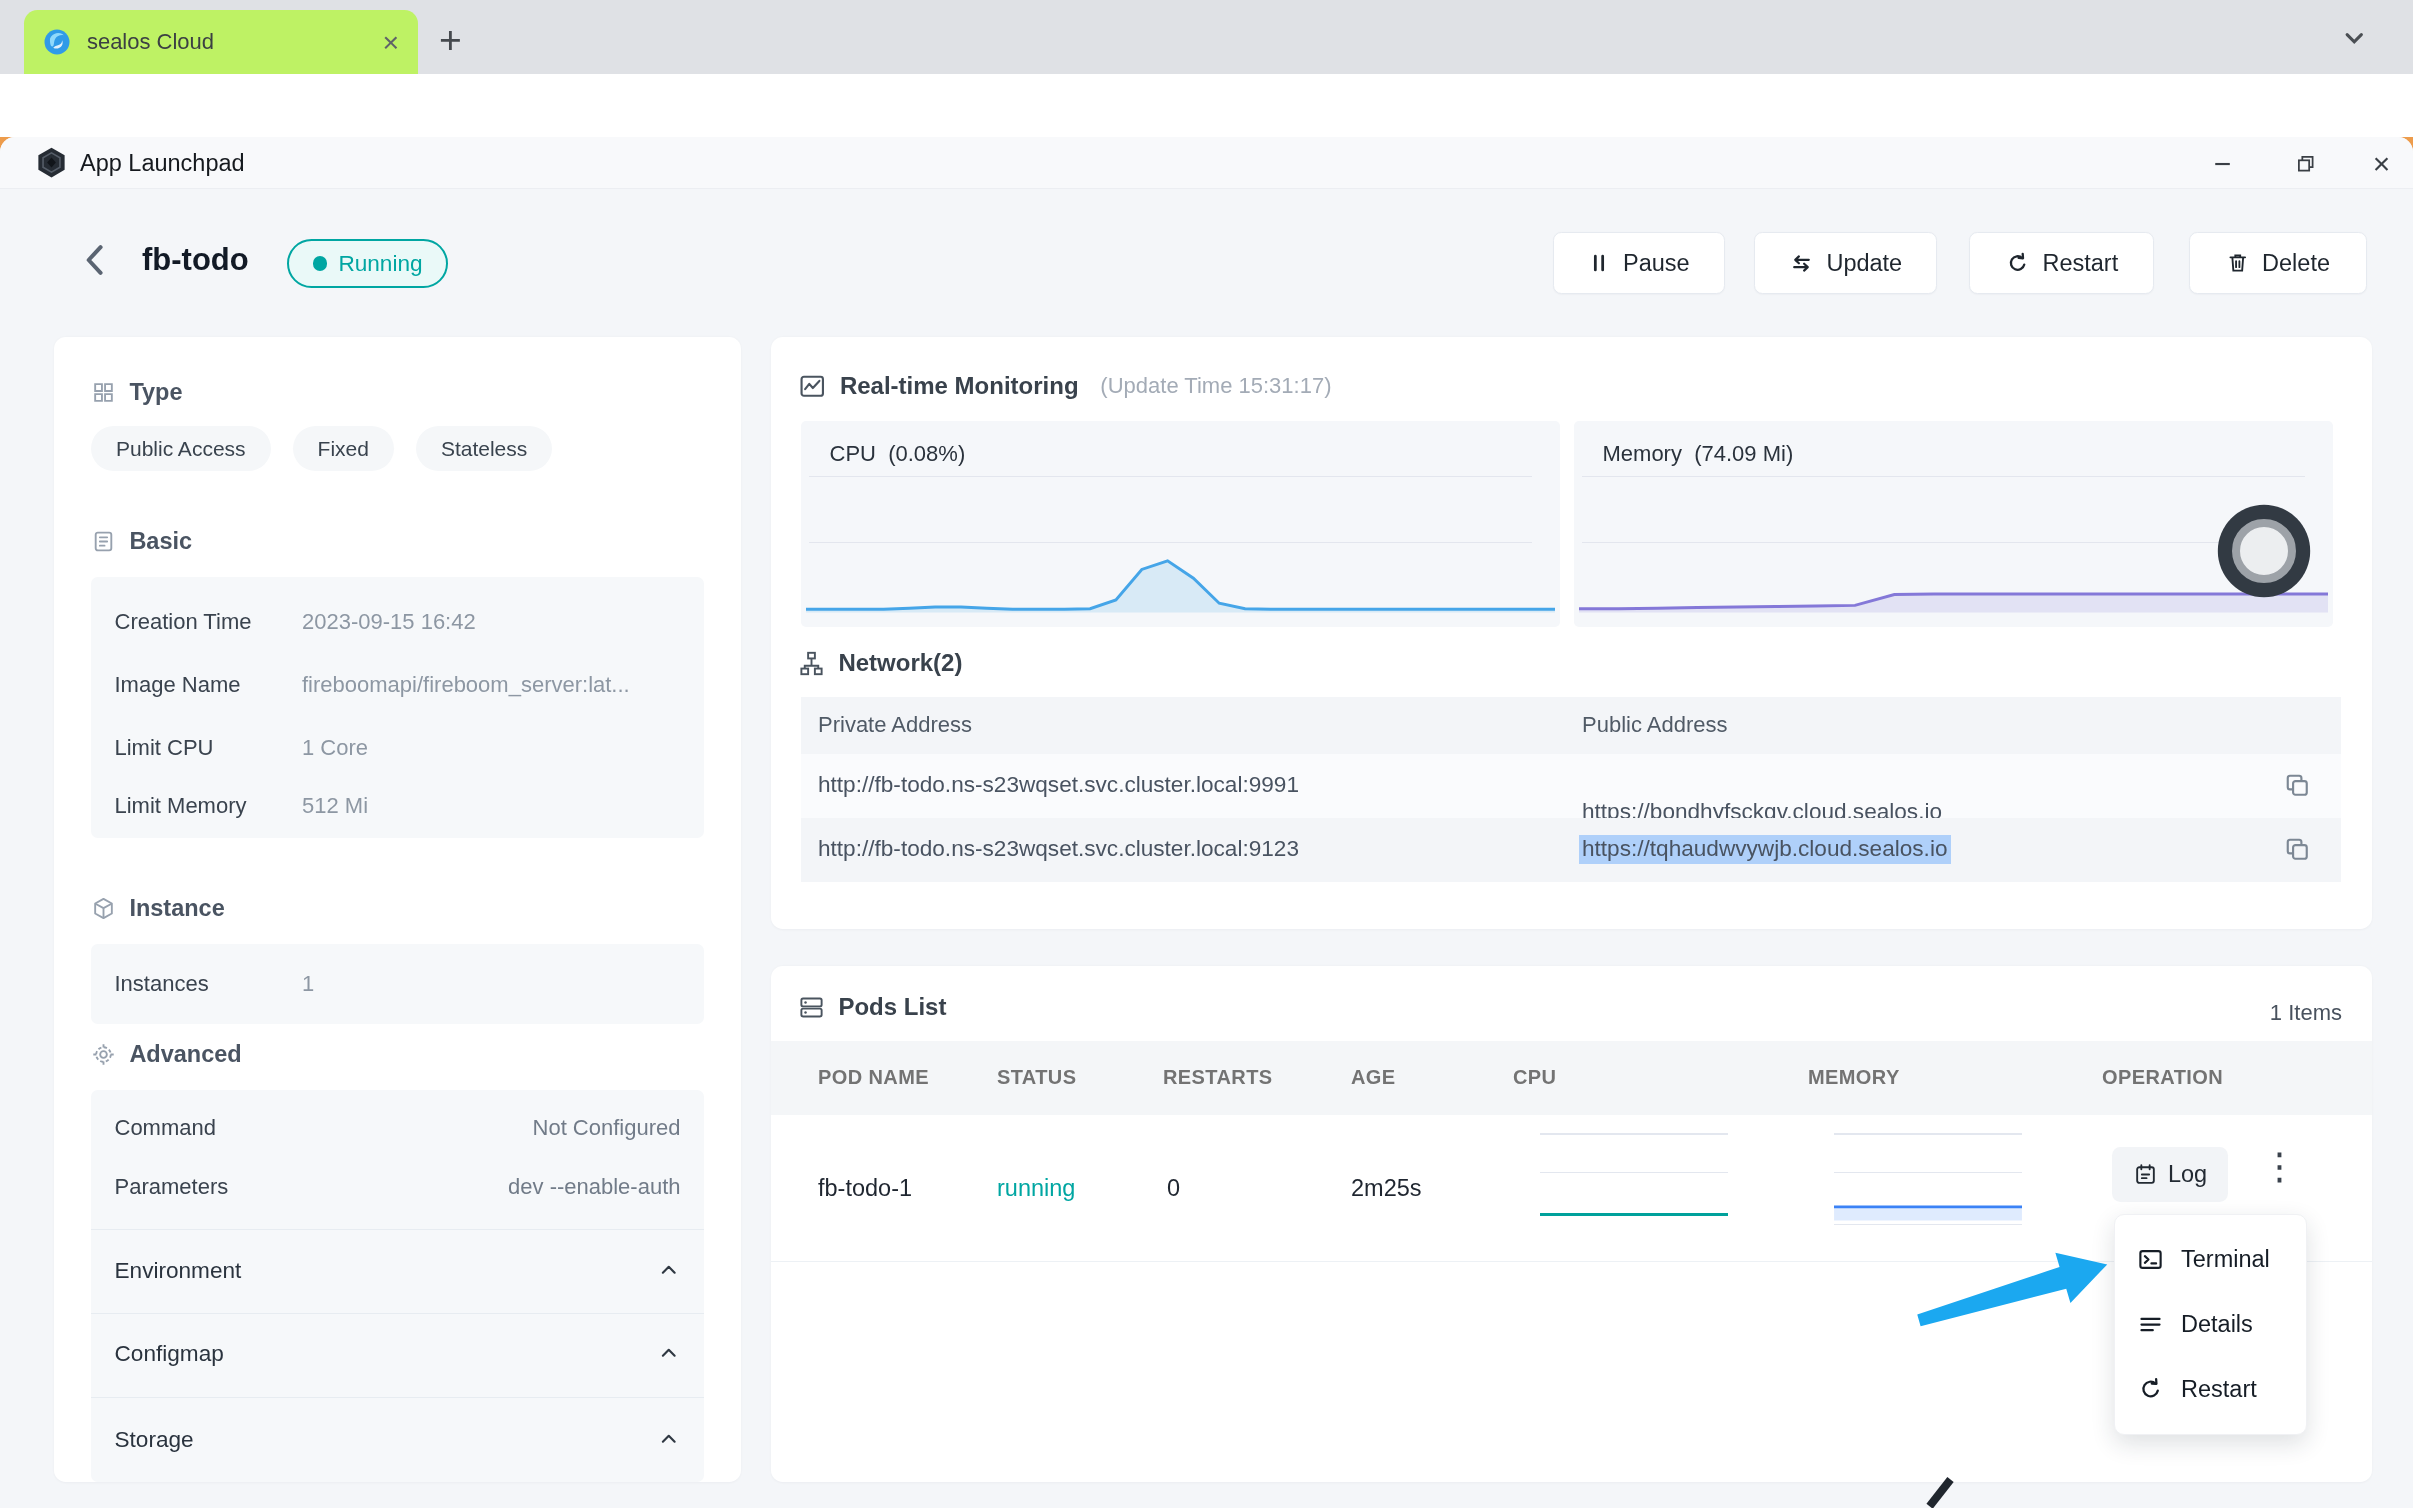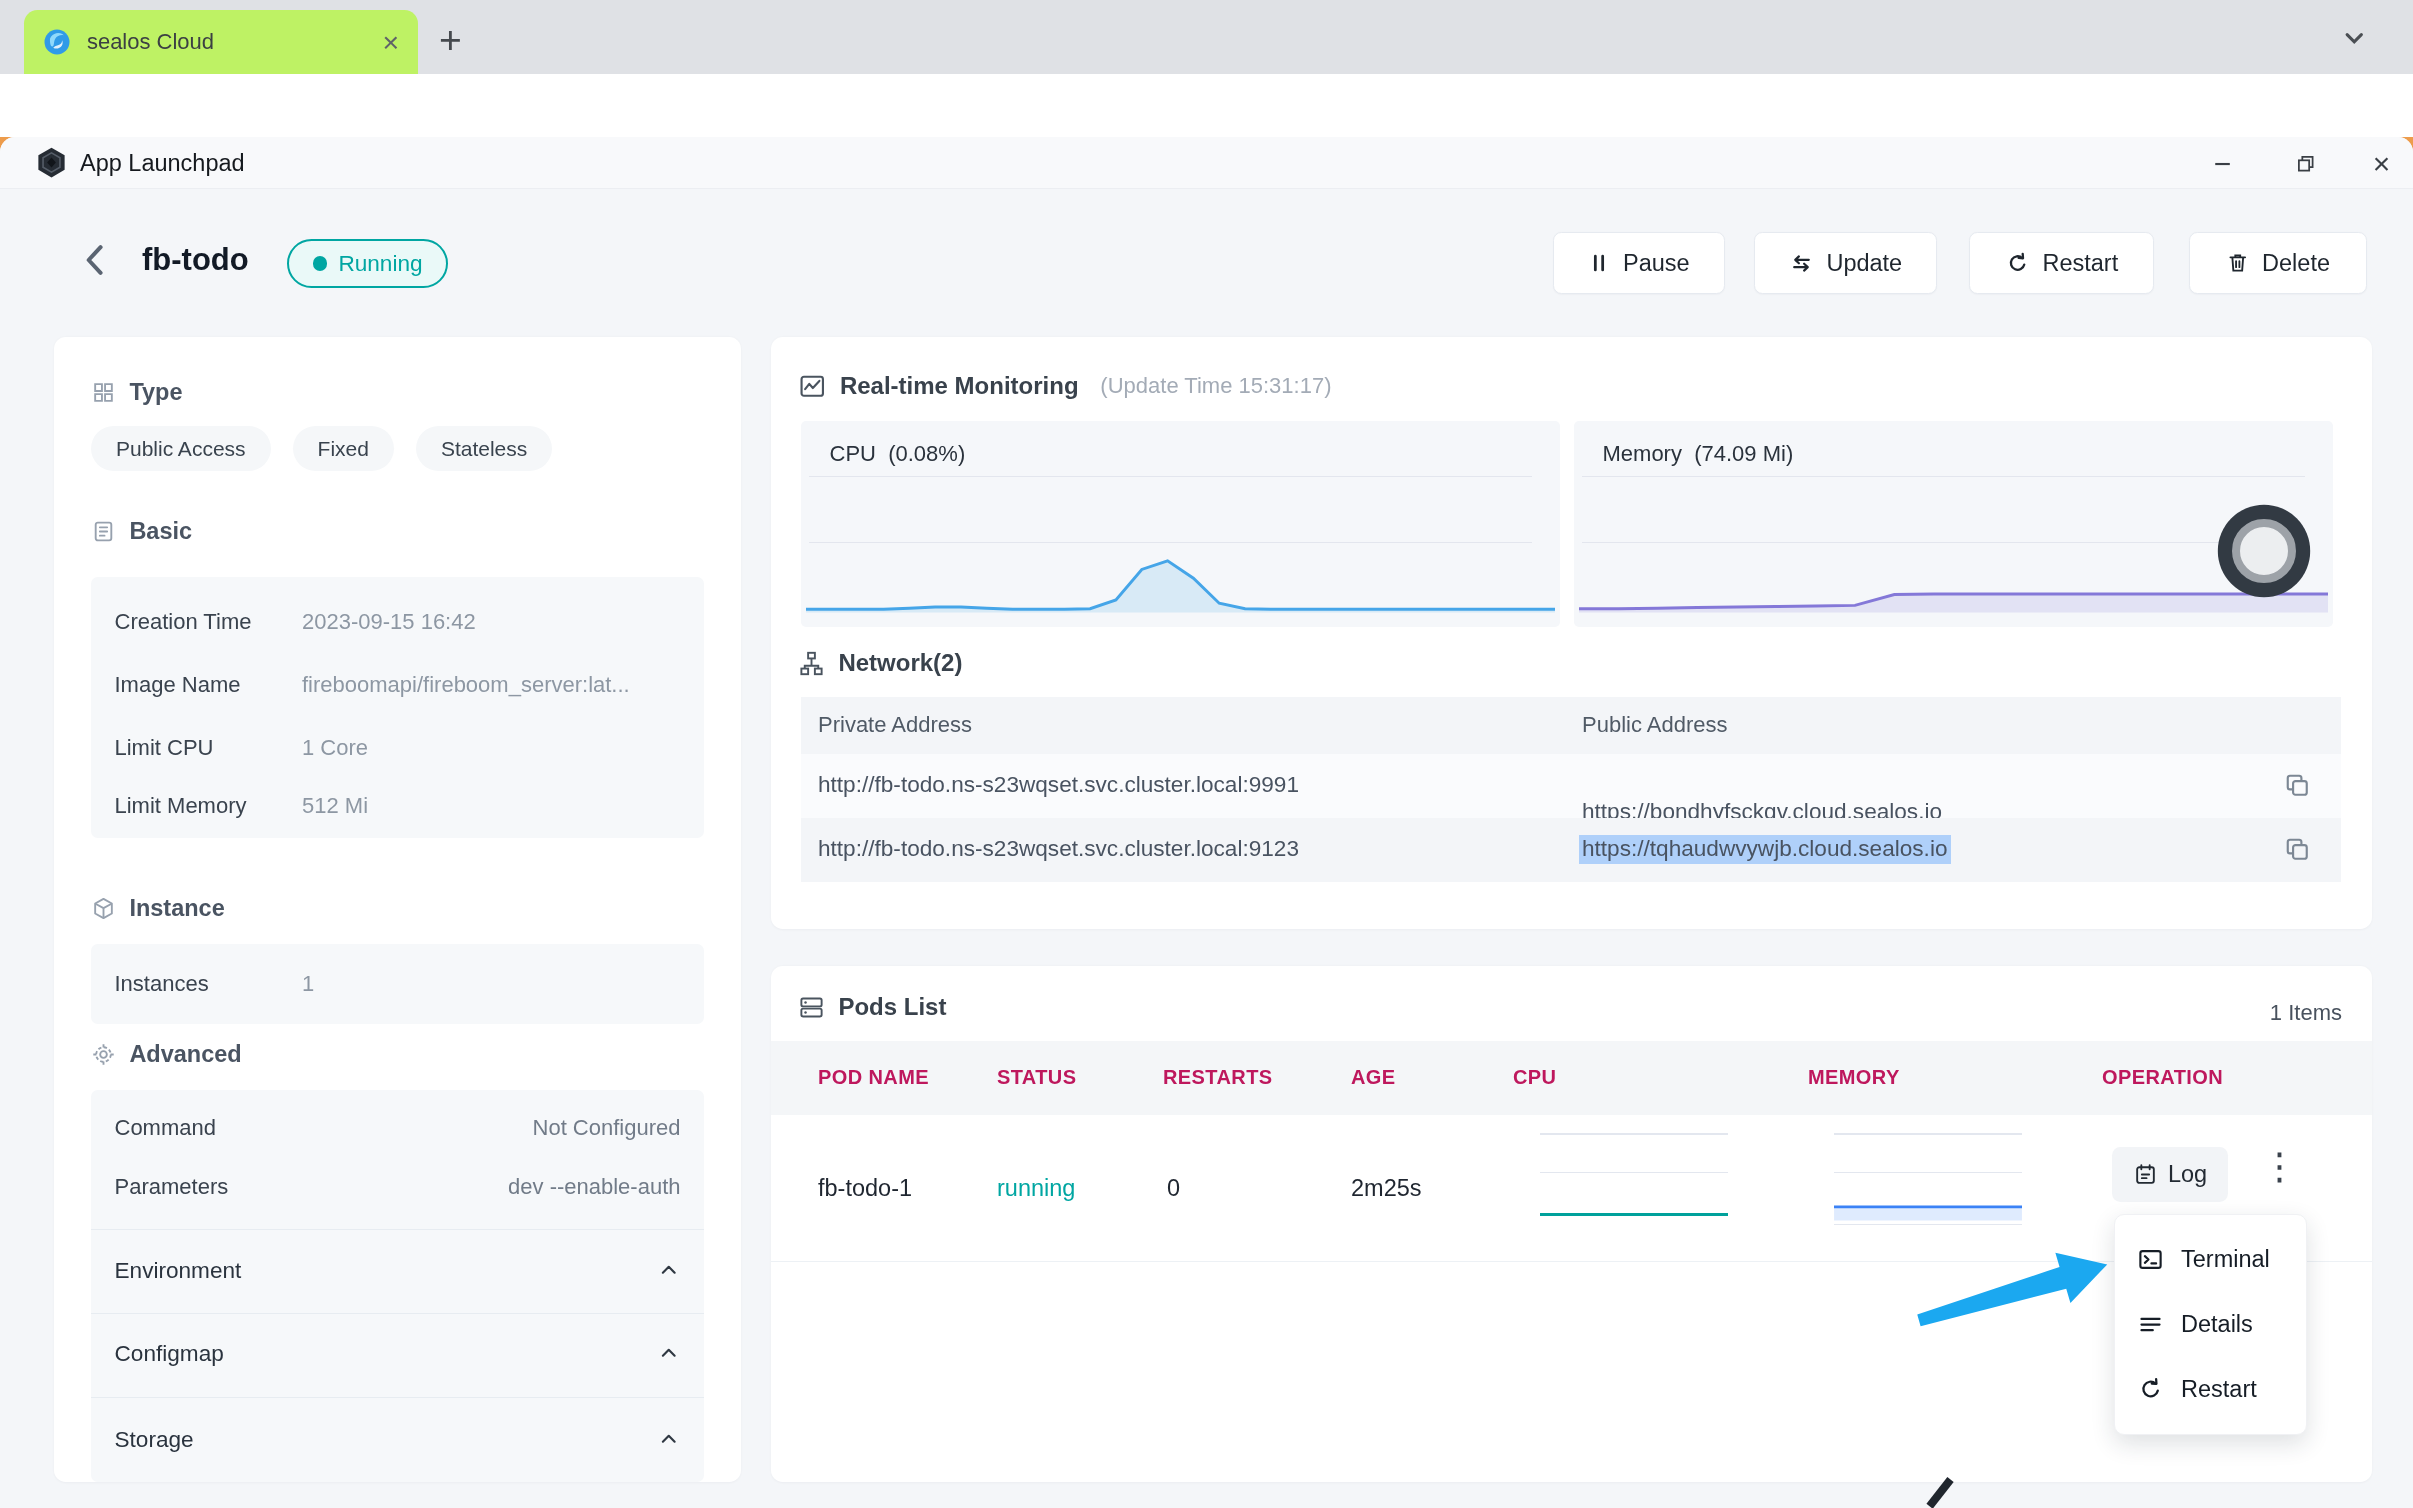--- a/index.html
+++ b/index.html
@@ -58,21 +58,21 @@
 
   
   .chartpanel { background:#F5F7FA; border-radius:5px; position:absolute; width:759px; height:206px; top:84px; }
   .chartpanel .lbl { position:absolute; left:28.5px; top:20px; font-size:22px; color:#2A323C; }
   .gridline { position:absolute; left:8.4px; right:28.5px; height:0.8px; background:#E3E6EE; }
 
   
   .nt-head { background:#F3F5F8; }
   .nt-cell { font-size:22.6px; color:#495361; }
   .nt-colhead { font-size:22px; color:#505A66; }
-  .pod-colhead { font-size:20px; font-weight:bold; color:#be185d; letter-spacing:0.4px; }
+  .pod-colhead { font-size:20px; font-weight:bold; color:#737373; letter-spacing:0.4px; }
   .pod-cell { font-size:23.5px; color:#1F2630; }
   #log-btn { width:116px; height:55px; background:#F2F4F7; border-radius:8.4px; display:inline-flex; align-items:center; justify-content:center; gap:10px; font-size:23.5px; color:#232A33; }
   .sparkwrap { position:absolute; width:188px; height:104px; }
   .sparkgrid { position:absolute; left:0; width:188px; height:1.3px; background:#E3E7EF; }
 
   
   #dropdown { width:193px; height:221px; background:#fff; border-radius:10px; border:0.8px solid #F0F1F4; box-shadow:0 8.4px 23.5px rgba(30,40,60,.14); }
   .dd-item { position:absolute; left:0; width:193px; height:65px; display:flex; align-items:center; gap:17px; padding-left:22px; font-size:23.5px; color:#161D26; }
 
   
@@ -261,21 +261,21 @@
             <path d="M4 4h6.5v6.5H4zM13.5 4H20v6.5h-6.5zM4 13.5h6.5V20H4zM13.5 13.5H20V20h-6.5z" fill="none" stroke="#97A1AE" stroke-width="1.8"></path>
           </svg>
         <span class="t">Type</span>
       </div>
       <div class="abs" style="left:37px; top:89px; display:flex; gap:22px;">
         <div class="tagpill">Public Access</div>
         <div class="tagpill">Fixed</div>
         <div class="tagpill">Stateless</div>
       </div>
 
-      <div class="abs sec-head" style="left:37px; top:181px;">
+      <div class="abs sec-head" style="left:37px; top:191px;">
         <svg class="ic" width="25" height="25" viewBox="0 0 24 24">
             <rect x="4.5" y="3.5" width="15" height="17" rx="2" fill="none" stroke="#97A1AE" stroke-width="1.8"></rect>
             <path d="M8.5 8h7M8.5 12h7M8.5 16h4.5" stroke="#97A1AE" stroke-width="1.8" stroke-linecap="round"></path>
           </svg>
         <span class="t">Basic</span>
       </div>
       <div class="abs graybox" style="left:37px; top:240px; width:613px; height:261px;">
         <div class="abs kv-label" style="left:23.5px; top:32px;">Creation Time</div>
         <div class="abs kv-value" style="left:211px; top:32px;">2023-09-15 16:42</div>
         <div class="abs kv-label" style="left:23.5px; top:95px;">Image Name</div>

